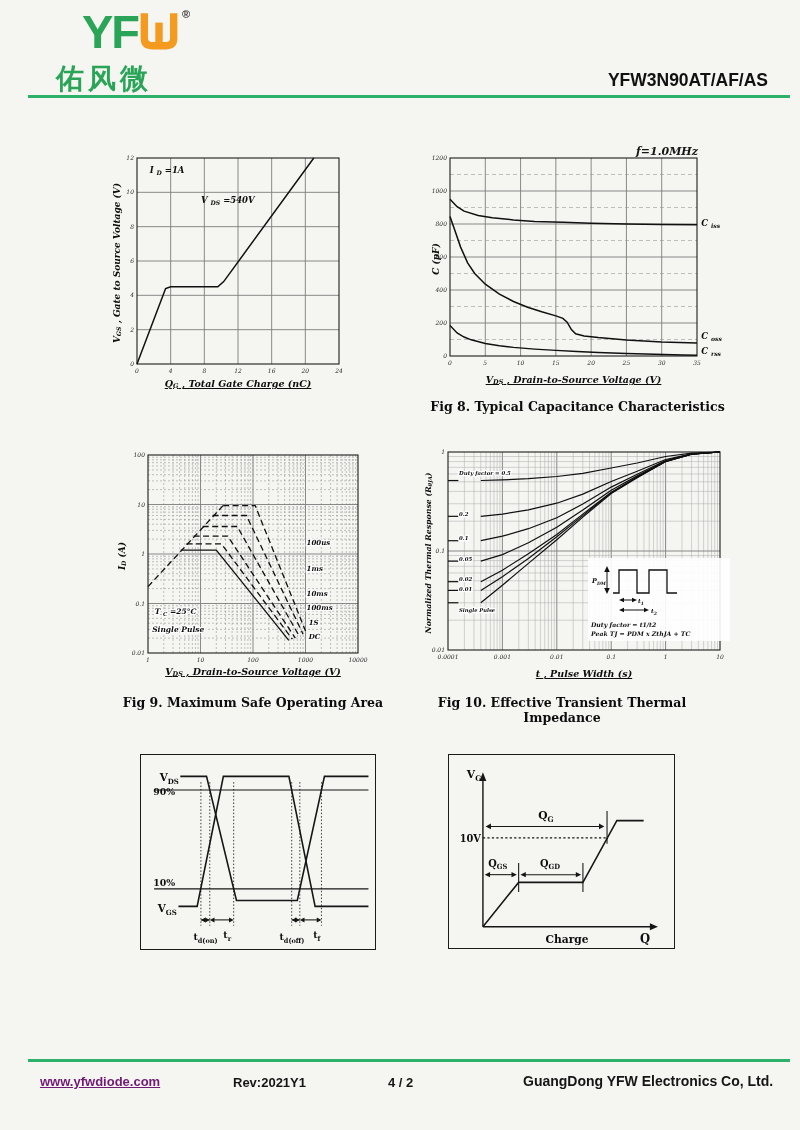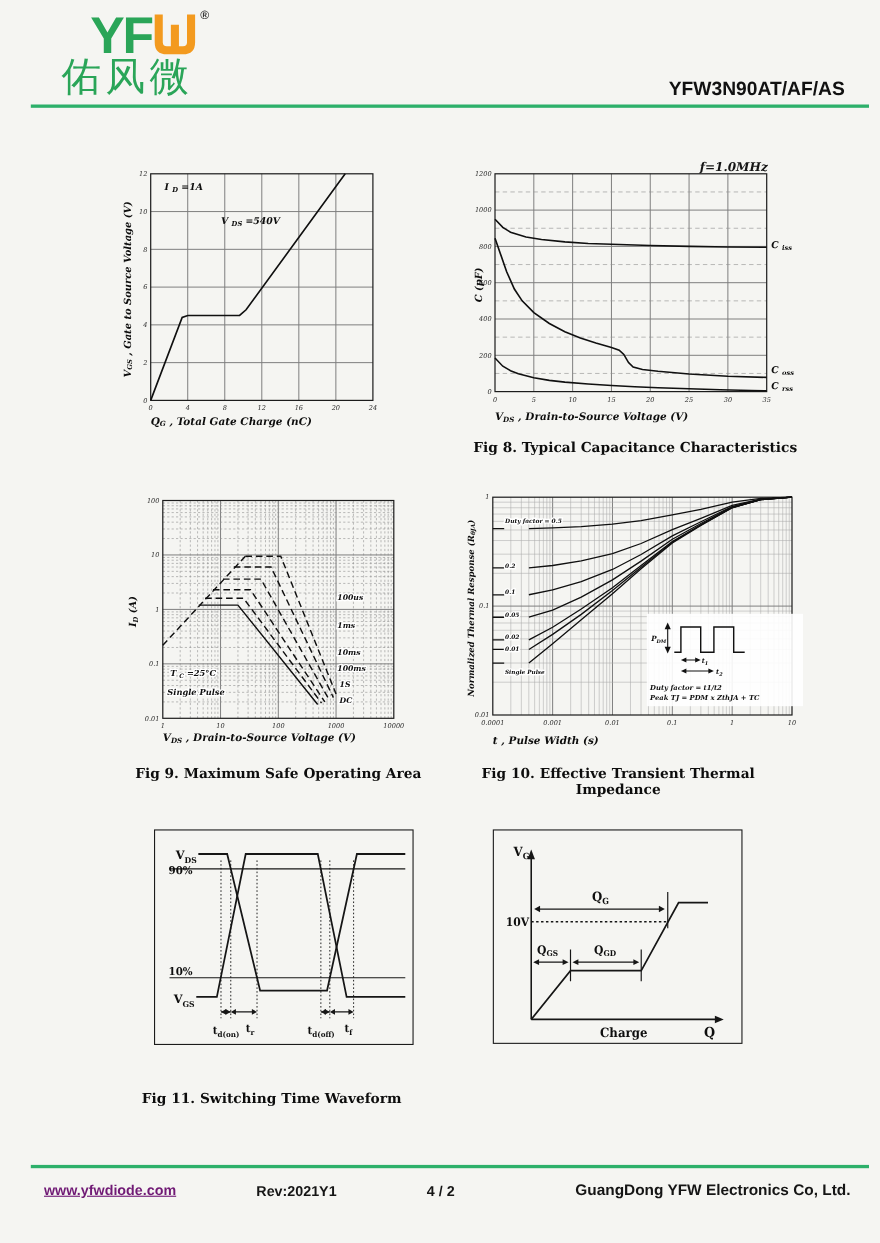--- a/index.html
+++ b/index.html
@@ -3,36 +3,36 @@
 <meta charset="utf-8">
 <style>
   html,body{margin:0;padding:0;background:#e9e9e7;}
   .page{position:relative;width:800px;height:1130px;background:#f5f5f2;overflow:hidden;
         font-family:"Liberation Sans",sans-serif;color:#151515;}
   .abs{position:absolute;}
   
   .logo-row{left:54px;top:8px;display:flex;align-items:flex-start;}
   .logo-yf{font:bold 47px "Liberation Sans",sans-serif;letter-spacing:-2px;line-height:1;margin-left:28px;}
   .logo-reg{font:bold 11px "Liberation Sans",sans-serif;color:#333;margin-left:2px;}
-  .logo-cn{left:56px;top:46px;font-weight:normal;font-size:36px;letter-spacing:4px;
+  .logo-cn{left:56px;top:60px;font-weight:bold;font-size:28px;letter-spacing:4px;
            font-family:"Liberation Sans",sans-serif;}
   .part-no{right:32px;top:70px;font:bold 17.5px "Liberation Sans",sans-serif;color:#111;}
   .hdr-line{left:28px;top:95px;width:762px;height:3px;}
   .section-title{left:34px;top:100px;font:bold 15px "Liberation Sans",sans-serif;}
   
   .ftr-line{left:28px;top:1059px;width:762px;height:3px;}
   .ftr-url{left:40px;top:1074px;font:bold 13px "Liberation Sans",sans-serif;text-decoration:underline;}
   .ftr-rev{left:233px;top:1075px;font:bold 13px "Liberation Sans",sans-serif;}
   .ftr-page{left:388px;top:1075px;font:bold 13px "Liberation Sans",sans-serif;}
   .ftr-co{left:523px;top:1073px;font:bold 14px "Liberation Sans",sans-serif;}
   
   .tk{font:italic 6px "DejaVu Serif",serif;fill:#2a2a2a;}
   .cl{font-family:"DejaVu Serif",serif;font-weight:bold;font-style:italic;fill:#0e0e0e;}
   .caption{font:bold 12.5px "DejaVu Serif",serif;text-align:center;color:#0d0d0d;}
-  .axlab{font:italic bold 9.5px "DejaVu Serif",serif;text-align:left;color:#0d0d0d;}
+  .axlab{font:italic bold 9.5px "DejaVu Serif",serif;text-align:center;color:#0d0d0d;text-decoration:underline;}
   .vlab{transform:rotate(-90deg);transform-origin:0 0;font:italic bold 9px "DejaVu Serif",serif;
         text-align:center;white-space:nowrap;color:#0d0d0d;}
   .vlab-sm{font-size:7.8px;}
   .note{font:italic bold 11px "DejaVu Serif",serif;text-align:right;}
   .sub{font-size:68%;vertical-align:-18%;}
   .wavebox{border:1.6px solid #1b1b1b;background:transparent;}
   .wl{font-family:"DejaVu Serif",serif;font-weight:bold;fill:#0e0e0e;}
   .inset{background:rgba(255,255,255,0.9);padding:2px 3px;}
   .inset-txt{font:italic bold 6.2px "DejaVu Serif",serif;color:#111;line-height:1.5;}
 </style>
@@ -389,21 +389,20 @@
     </g>
     <text x="20" y="27" class="wl" font-size="11"><tspan>V</tspan><tspan font-size="7.5" dy="3">DS</tspan></text>
     <text x="13" y="41" class="wl" font-size="10">90%</text>
     <text x="13" y="135" class="wl" font-size="10">10%</text>
     <text x="18" y="162" class="wl" font-size="11"><tspan>V</tspan><tspan font-size="7.5" dy="3">GS</tspan></text>
     <text x="56" y="191" class="wl" font-size="10"><tspan>t</tspan><tspan font-size="7" dy="2.5">d(on)</tspan></text>
     <text x="88" y="189" class="wl" font-size="10"><tspan>t</tspan><tspan font-size="7" dy="2.5">r</tspan></text>
     <text x="148" y="191" class="wl" font-size="10"><tspan>t</tspan><tspan font-size="7" dy="2.5">d(off)</tspan></text>
     <text x="184" y="189" class="wl" font-size="10"><tspan>t</tspan><tspan font-size="7" dy="2.5">f</tspan></text>
   </svg>
-  <div class="abs caption" style="left:97px;width:300px;top:991px">Fig 11. Switching Time Waveform</div>
 
   <svg class="abs wavebox" style="left:448px;top:754px" width="225" height="193" viewBox="0 0 252 200" preserveAspectRatio="none">
     <g stroke="#161616" fill="none">
       <line x1="38" y1="178" x2="38" y2="26" stroke-width="1.6"></line>
       <line x1="38" y1="178" x2="226" y2="178" stroke-width="1.6"></line>
       <path d="M38,178 L78,132 H150 L188,68 H218" stroke-width="1.7"></path>
       <line x1="38" y1="86" x2="177" y2="86" stroke-width="1.3" stroke-dasharray="2.5,2.5"></line>
       <line x1="45" y1="74" x2="170" y2="74" stroke-width="1.1"></line>
       <line x1="177" y1="58" x2="177" y2="92" stroke-width="1.2"></line>
       <line x1="44" y1="124" x2="72" y2="124" stroke-width="1.1"></line>

